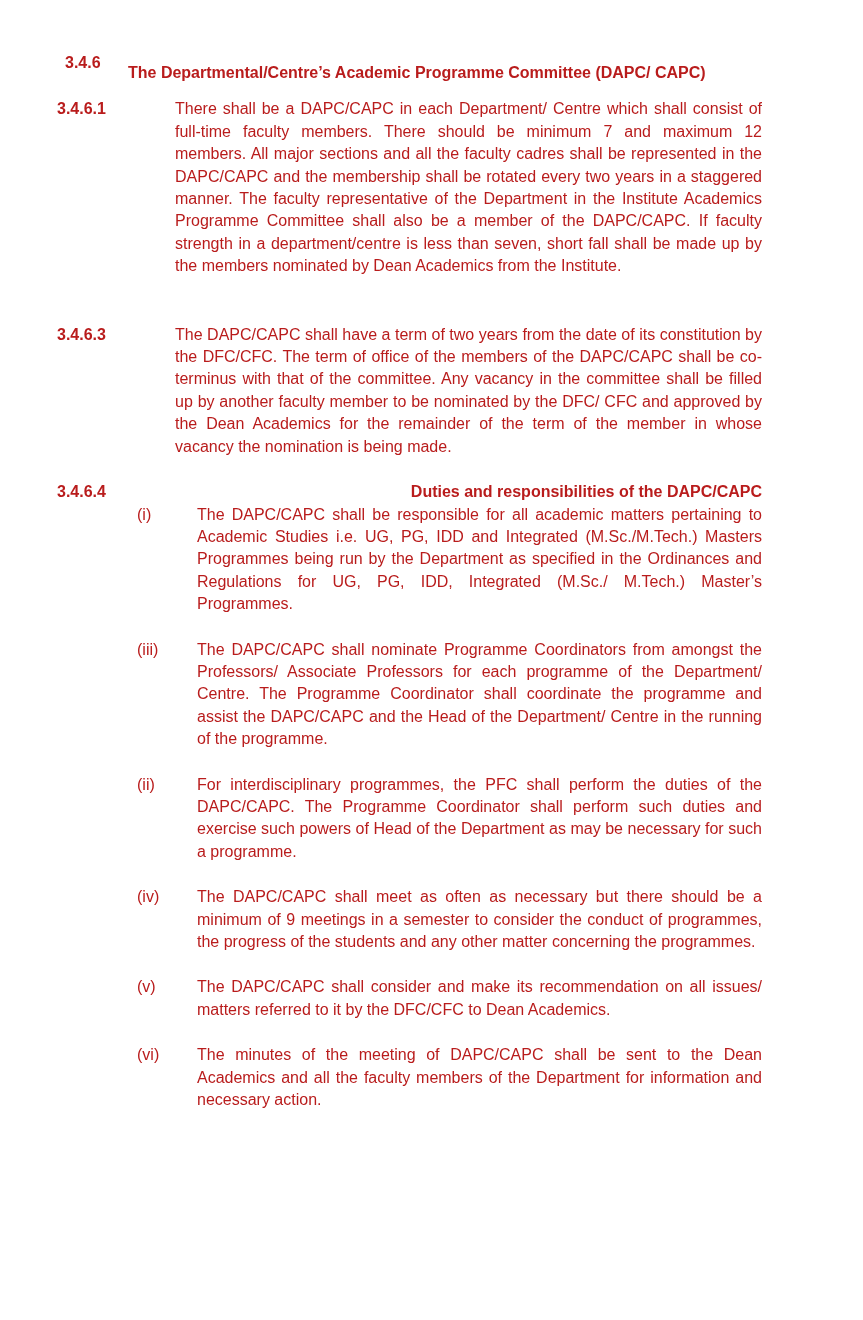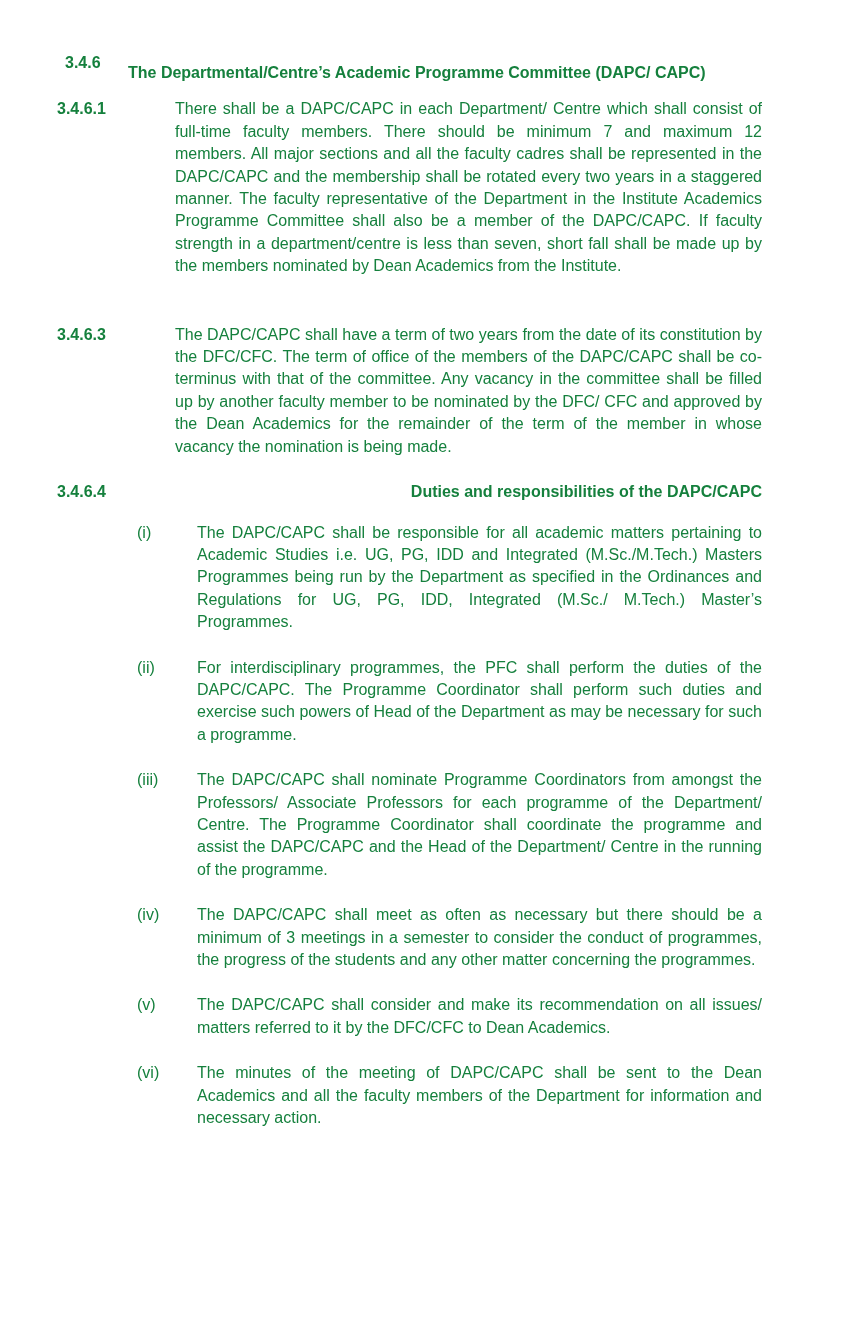--- a/index.html
+++ b/index.html
@@ -5,40 +5,40 @@
   * { margin: 0; padding: 0; box-sizing: border-box; }
   html, body {
     background: #ffffff;
     font-family: "Liberation Sans", "DejaVu Sans", sans-serif;
   }
   .page {
     position: relative;
     width: 863px;
     height: 1320px;
     background: #ffffff;
-    color: #15803d;
+    color: #b91c1c;
     padding: 52px 101px 40px 57px;
     font-size: 16px;
     line-height: 22.4px;
     overflow: hidden;
   }
   .sec {
     display: grid;
     grid-template-columns: 71px 1fr;
     text-align: justify;
   }
   .sec .num {
     font-weight: bold;
     text-align: left;
   }
   .heading { margin-bottom: 14px; }
   .heading .num { padding-left: 8px; }
   .heading .txt { font-weight: bold; margin-top: 10px; }
   .para { margin-bottom: 23px; gap: 47px; }
-  .subheading { margin-bottom: 18px; }
+  .subheading { }
   .subheading .txt { font-weight: bold; text-align: right; }
   .duty {
     display: grid;
     grid-template-columns: 60px 1fr;
     margin-left: 80px;
     margin-bottom: 23px;
     text-align: justify;
   }
   .duty .label { text-align: left; }
 </style>
@@ -69,32 +69,32 @@
     <span class="num">3.4.6.4</span>
     <span class="txt">Duties and responsibilities of the DAPC/CAPC</span>
   </div>
 
   <div class="duty">
     <span class="label">(i)</span>
     <span class="txt">The DAPC/CAPC shall be responsible for all academic matters pertaining to Academic Studies i.e. UG, PG, IDD and Integrated (M.Sc./M.Tech.) Masters Programmes being run by the Department as specified in the Ordinances and Regulations for UG, PG, IDD, Integrated  (M.Sc./ M.Tech.) Master’s Programmes.</span>
   </div>
 
   <div class="duty">
+    <span class="label">(iii)</span>
+    <span class="txt">The DAPC/CAPC shall nominate Programme Coordinators from amongst the Professors/ Associate Professors for each programme of the Department/ Centre. The Programme Coordinator shall coordinate the programme and assist the DAPC/CAPC and the Head of the Department/ Centre in the running of the programme.</span>
+  </div>
+
+  <div class="duty">
     <span class="label">(ii)</span>
     <span class="txt">For interdisciplinary programmes, the PFC shall perform the duties of the DAPC/CAPC. The Programme Coordinator shall perform such duties and exercise such powers of Head of the Department as may be necessary for such a programme.</span>
   </div>
 
   <div class="duty">
-    <span class="label">(iii)</span>
-    <span class="txt">The DAPC/CAPC shall nominate Programme Coordinators from amongst the Professors/ Associate Professors for each programme of the Department/ Centre. The Programme Coordinator shall coordinate the programme and assist the DAPC/CAPC and the Head of the Department/ Centre in the running of the programme.</span>
-  </div>
-
-  <div class="duty">
     <span class="label">(iv)</span>
-    <span class="txt">The DAPC/CAPC shall meet as often as necessary but there should be a minimum of 3 meetings in a semester to consider the conduct of programmes, the progress of the students and any other matter concerning the programmes.</span>
+    <span class="txt">The DAPC/CAPC shall meet as often as necessary but there should be a minimum of 9 meetings in a semester to consider the conduct of programmes, the progress of the students and any other matter concerning the programmes.</span>
   </div>
 
   <div class="duty">
     <span class="label">(v)</span>
     <span class="txt">The DAPC/CAPC shall consider and make its recommendation on all issues/ matters referred to it by the DFC/CFC to Dean Academics.</span>
   </div>
 
   <div class="duty">
     <span class="label">(vi)</span>
     <span class="txt">The minutes of the meeting of DAPC/CAPC shall be sent to the Dean Academics and all the faculty members of the Department for information and necessary action.</span>

